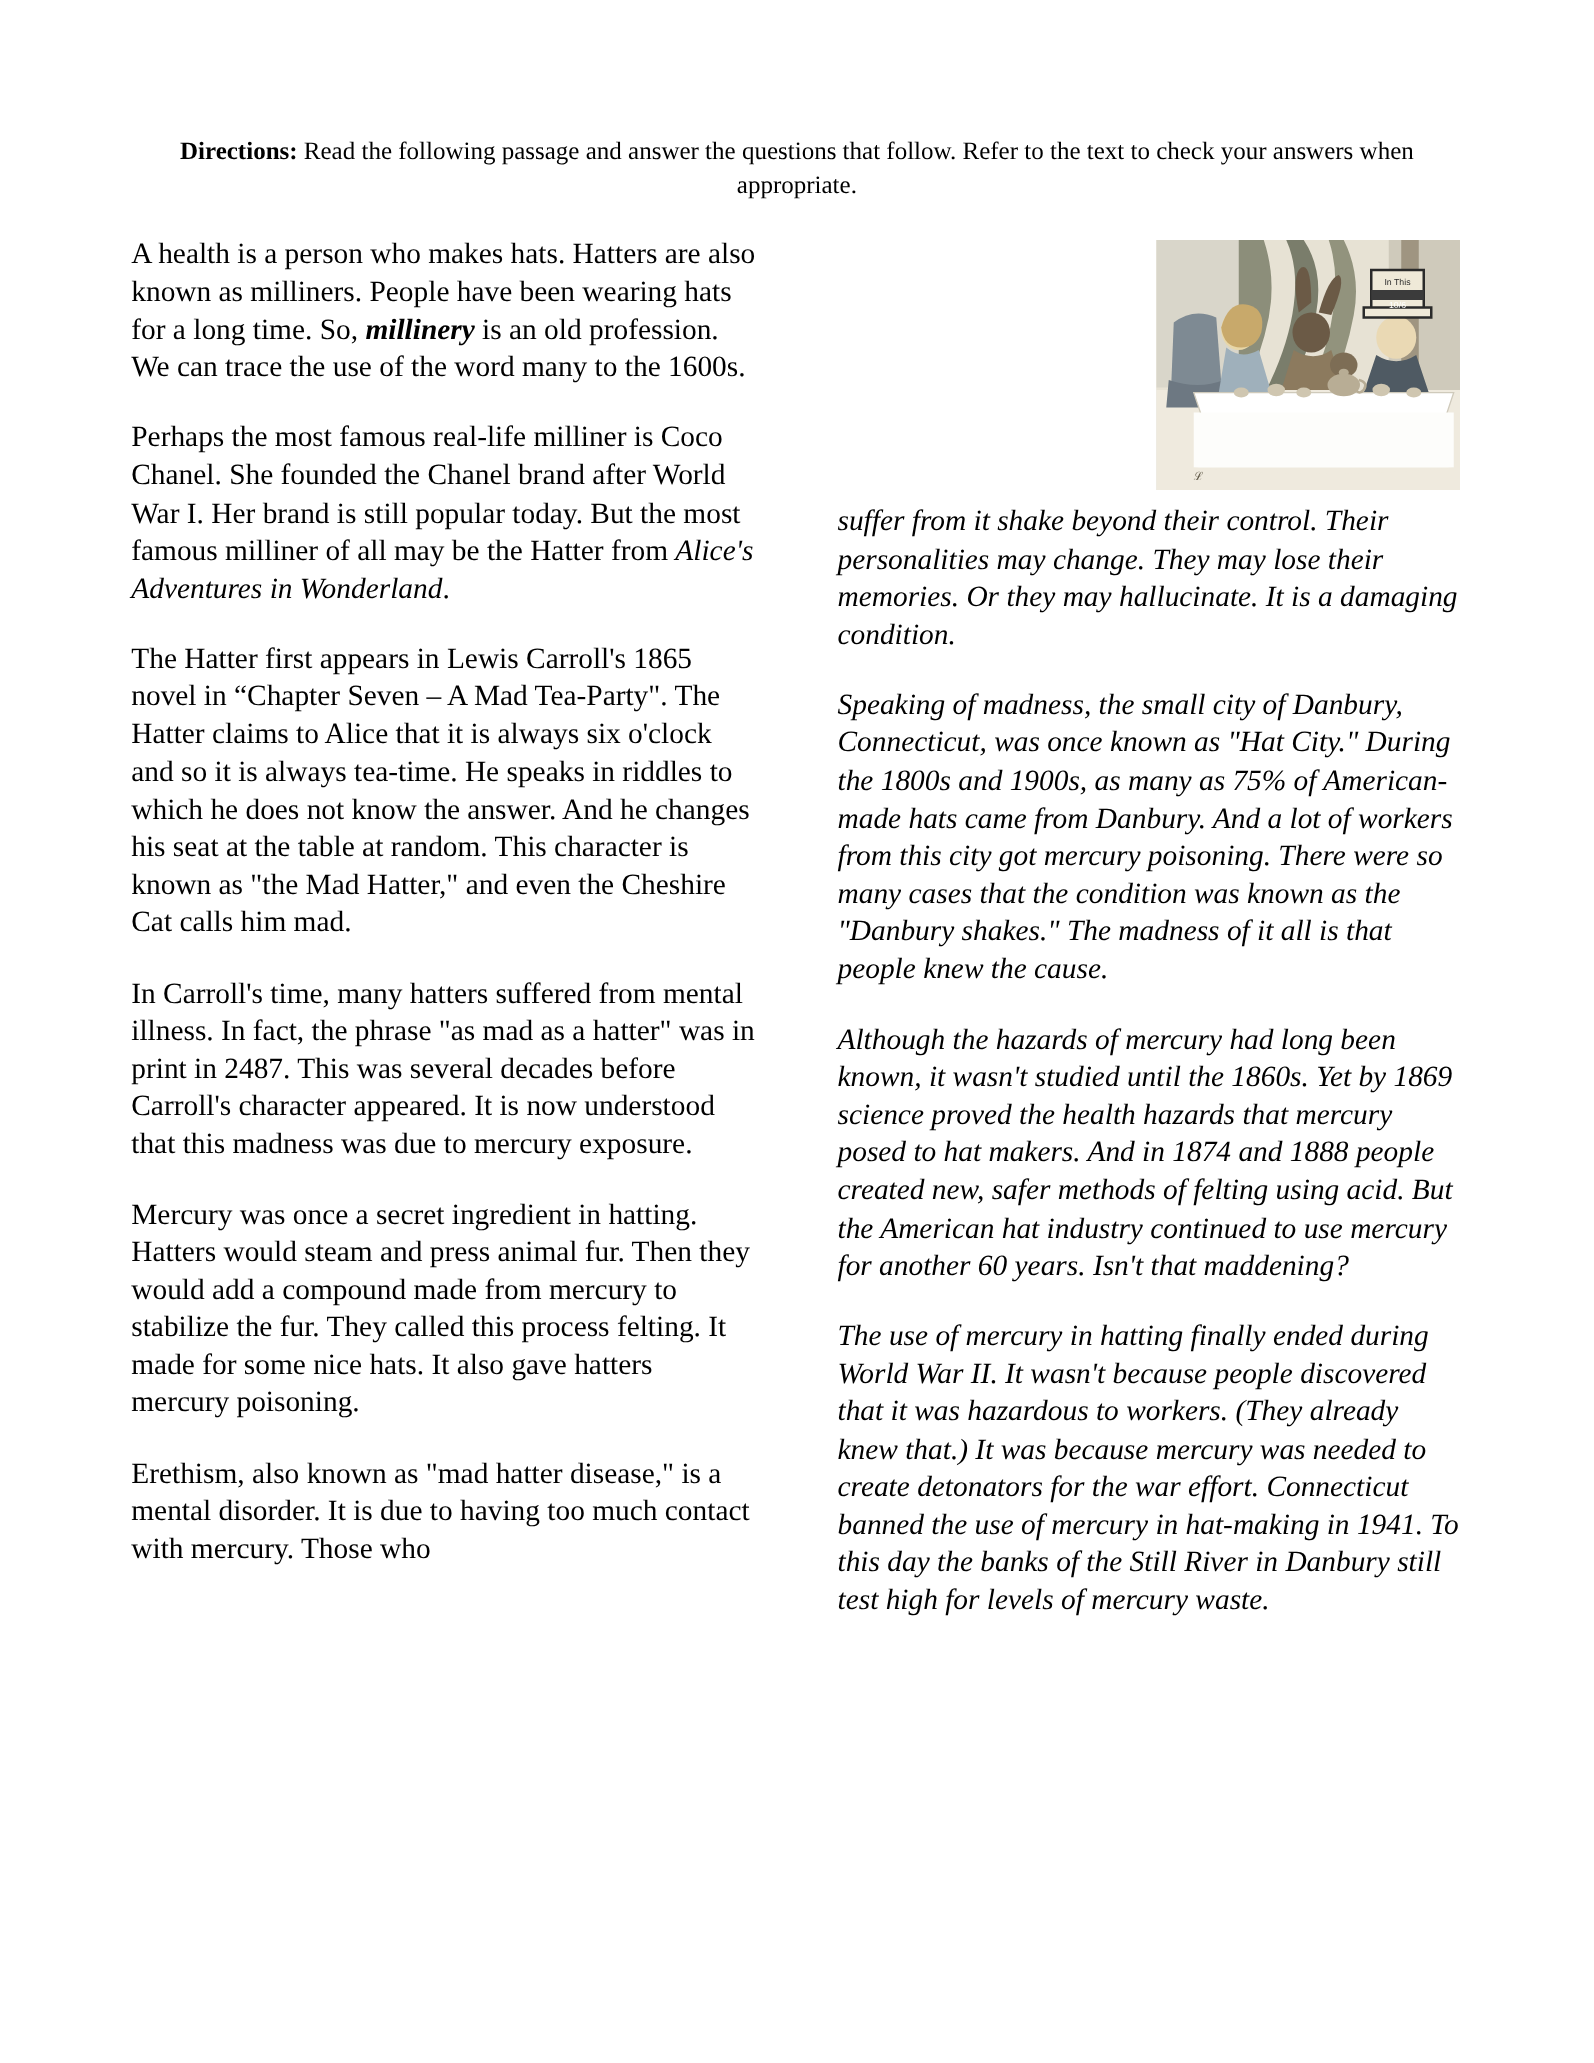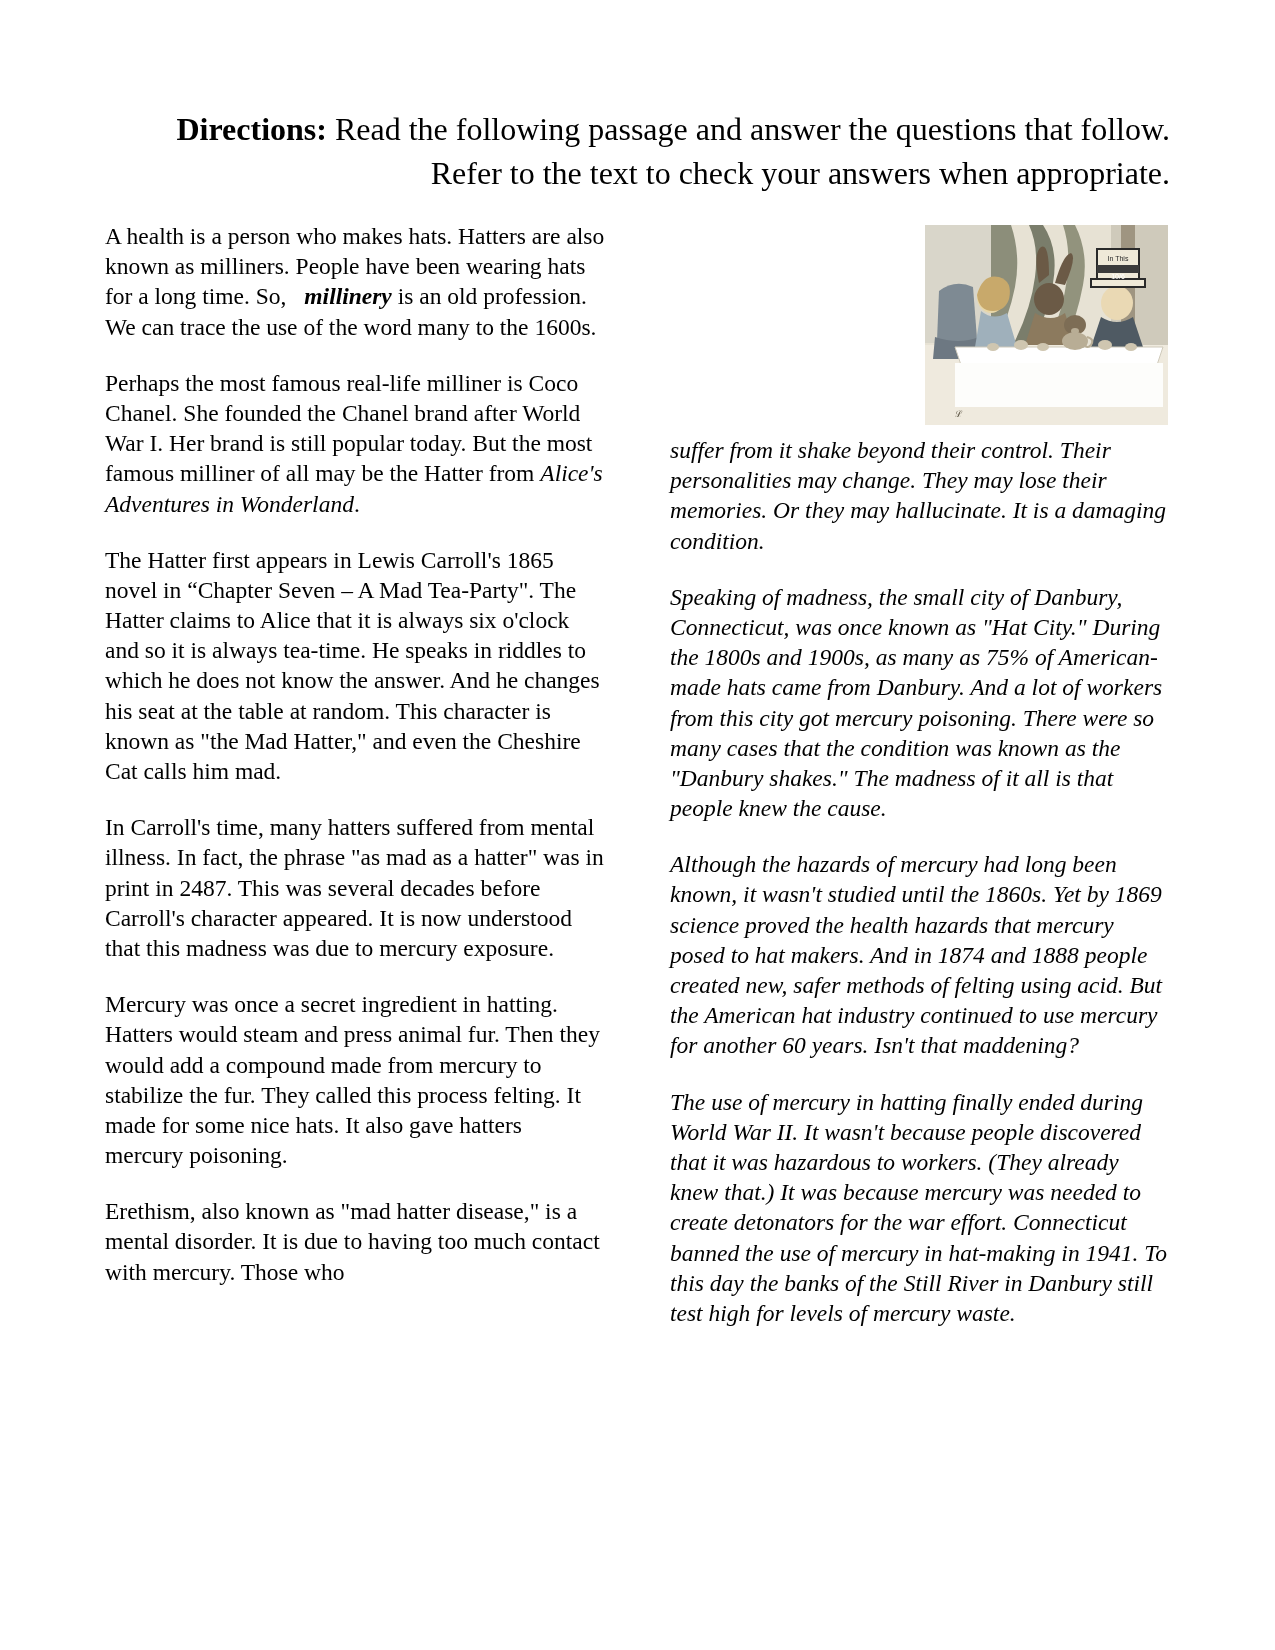--- a/index.html
+++ b/index.html
@@ -36,23 +36,23 @@
   .title-block {
     margin-top: 14px;
     font-weight: bold;
     font-size: 26.5px;
     line-height: 1.33;
   }
   .title-line-1, .title-line-2 { display: block; }
 
   .directions {
     margin-top: 38px;
-    font-size: 32px;
+    font-size: 20px;
     line-height: 1.36;
-    text-align: right;
+    text-align: center;
   }
   .directions b { font-weight: bold; }
 
   .content {
     margin-top: 26px;
     position: relative;
   }
 
   .illustration {
     float: right;
@@ -76,21 +76,21 @@
     float: right;
     font-size: 23.5px;
     line-height: 1.285;
     font-style: italic;
   }
   .para {
     margin: 0 0 26px 0;
     text-align: left;
   }
   .para i { font-style: italic; }
-  .bi { font-style: italic; font-weight: bold; margin-left: 12px; }
+  .bi { font-style: italic; font-weight: bold; }
 
   .clearfix::after { content: ""; display: block; clear: both; }
 </style>
 </head>
 <body>
 
 <div class="page">
 
 
 

